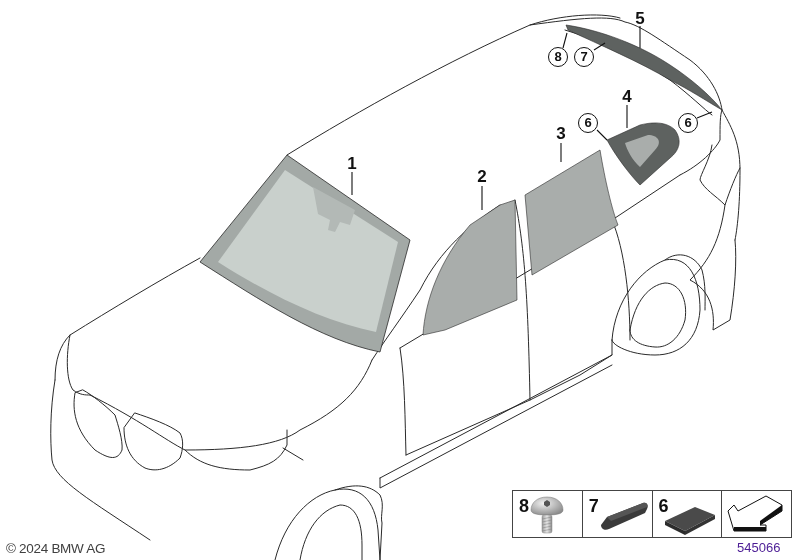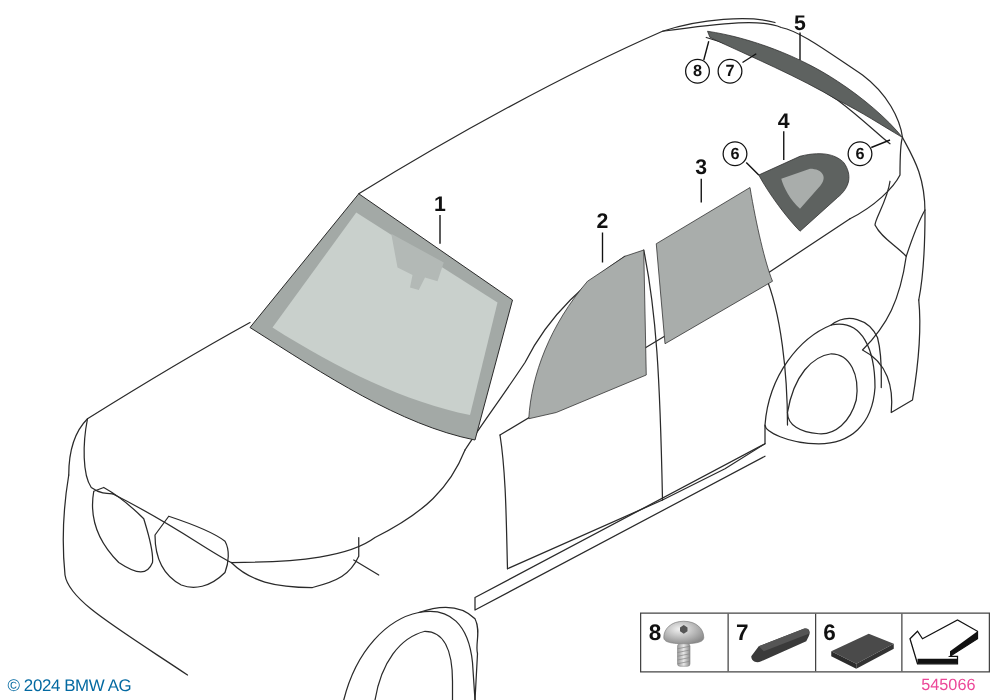--- a/index.html
+++ b/index.html
@@ -12,23 +12,23 @@
              border-radius: 50%; box-sizing: border-box; font-family: "Liberation Sans", sans-serif;
              font-weight: bold; font-size: 13px; color: #111; text-align: center; line-height: 18px;
              background: #fff; }
   .legend { position: absolute; left: 512px; top: 490px; width: 280px; height: 48px;
             border: 1px solid #444; box-sizing: border-box; display: flex; }
   .legend-cell { position: relative; flex: 1; border-right: 1px solid #444; }
   .legend-cell:last-child { border-right: none; }
   .legend-num { position: absolute; left: 6px; top: 5px; font-weight: bold; font-size: 18px;
                 color: #111; font-family: "Liberation Sans", sans-serif; }
   .legend-icon { position: absolute; left: 0; top: 0; }
-  .doc-number { position: absolute; left: 737px; top: 540px; font-size: 13px; color: #ec4899;
+  .doc-number { position: absolute; left: 737px; top: 540px; font-size: 13px; color: #4c1d95;
                 font-family: "Liberation Sans", sans-serif; }
-  .copyright { position: absolute; left: 6px; top: 541px; font-size: 13.5px; color: #0369a1;
+  .copyright { position: absolute; left: 6px; top: 541px; font-size: 13.5px; color: #404040;
                font-family: "Liberation Sans", sans-serif; letter-spacing: -0.3px; }
 </style>
 </head>
 <body>
 
 <svg id="diagram" viewBox="0 0 800 560" xmlns="http://www.w3.org/2000/svg">
   <g fill="none" stroke="#2a2a2a" stroke-width="1" stroke-linejoin="round" stroke-linecap="round">
 
     <path d="M287 155 C 360 110, 450 60, 530 25 C 560 15, 600 12, 620 18"></path>
     <path d="M530 25 C 580 18, 610 15, 625 22 C 640 25, 660 40, 690 60 C 710 75, 720 95, 722 110"></path>

